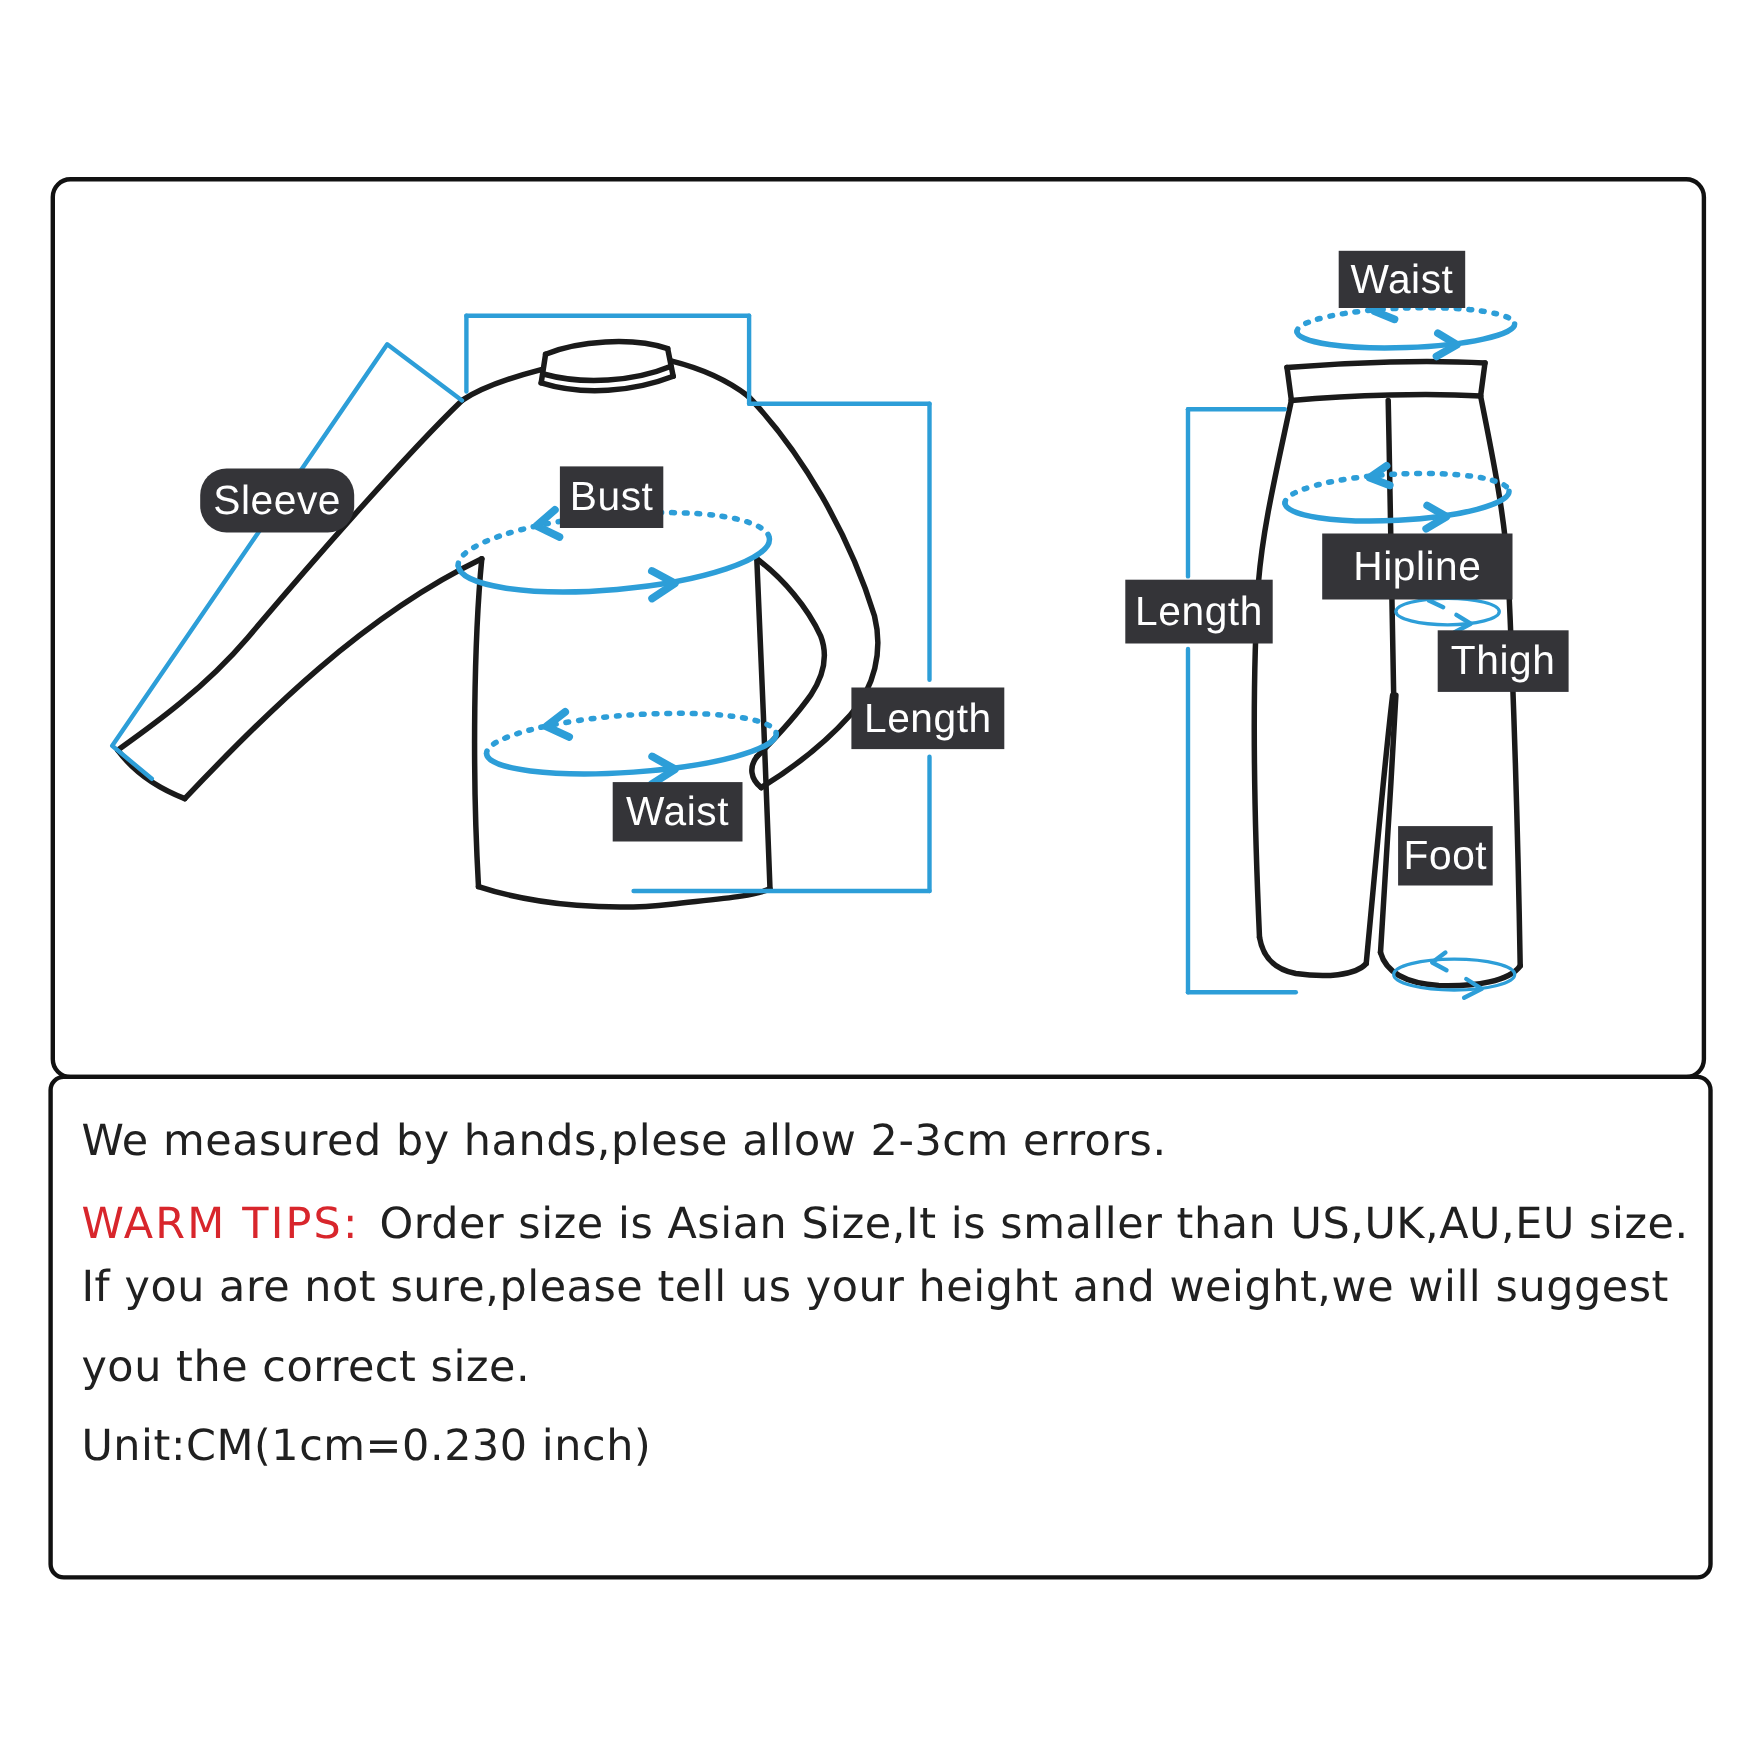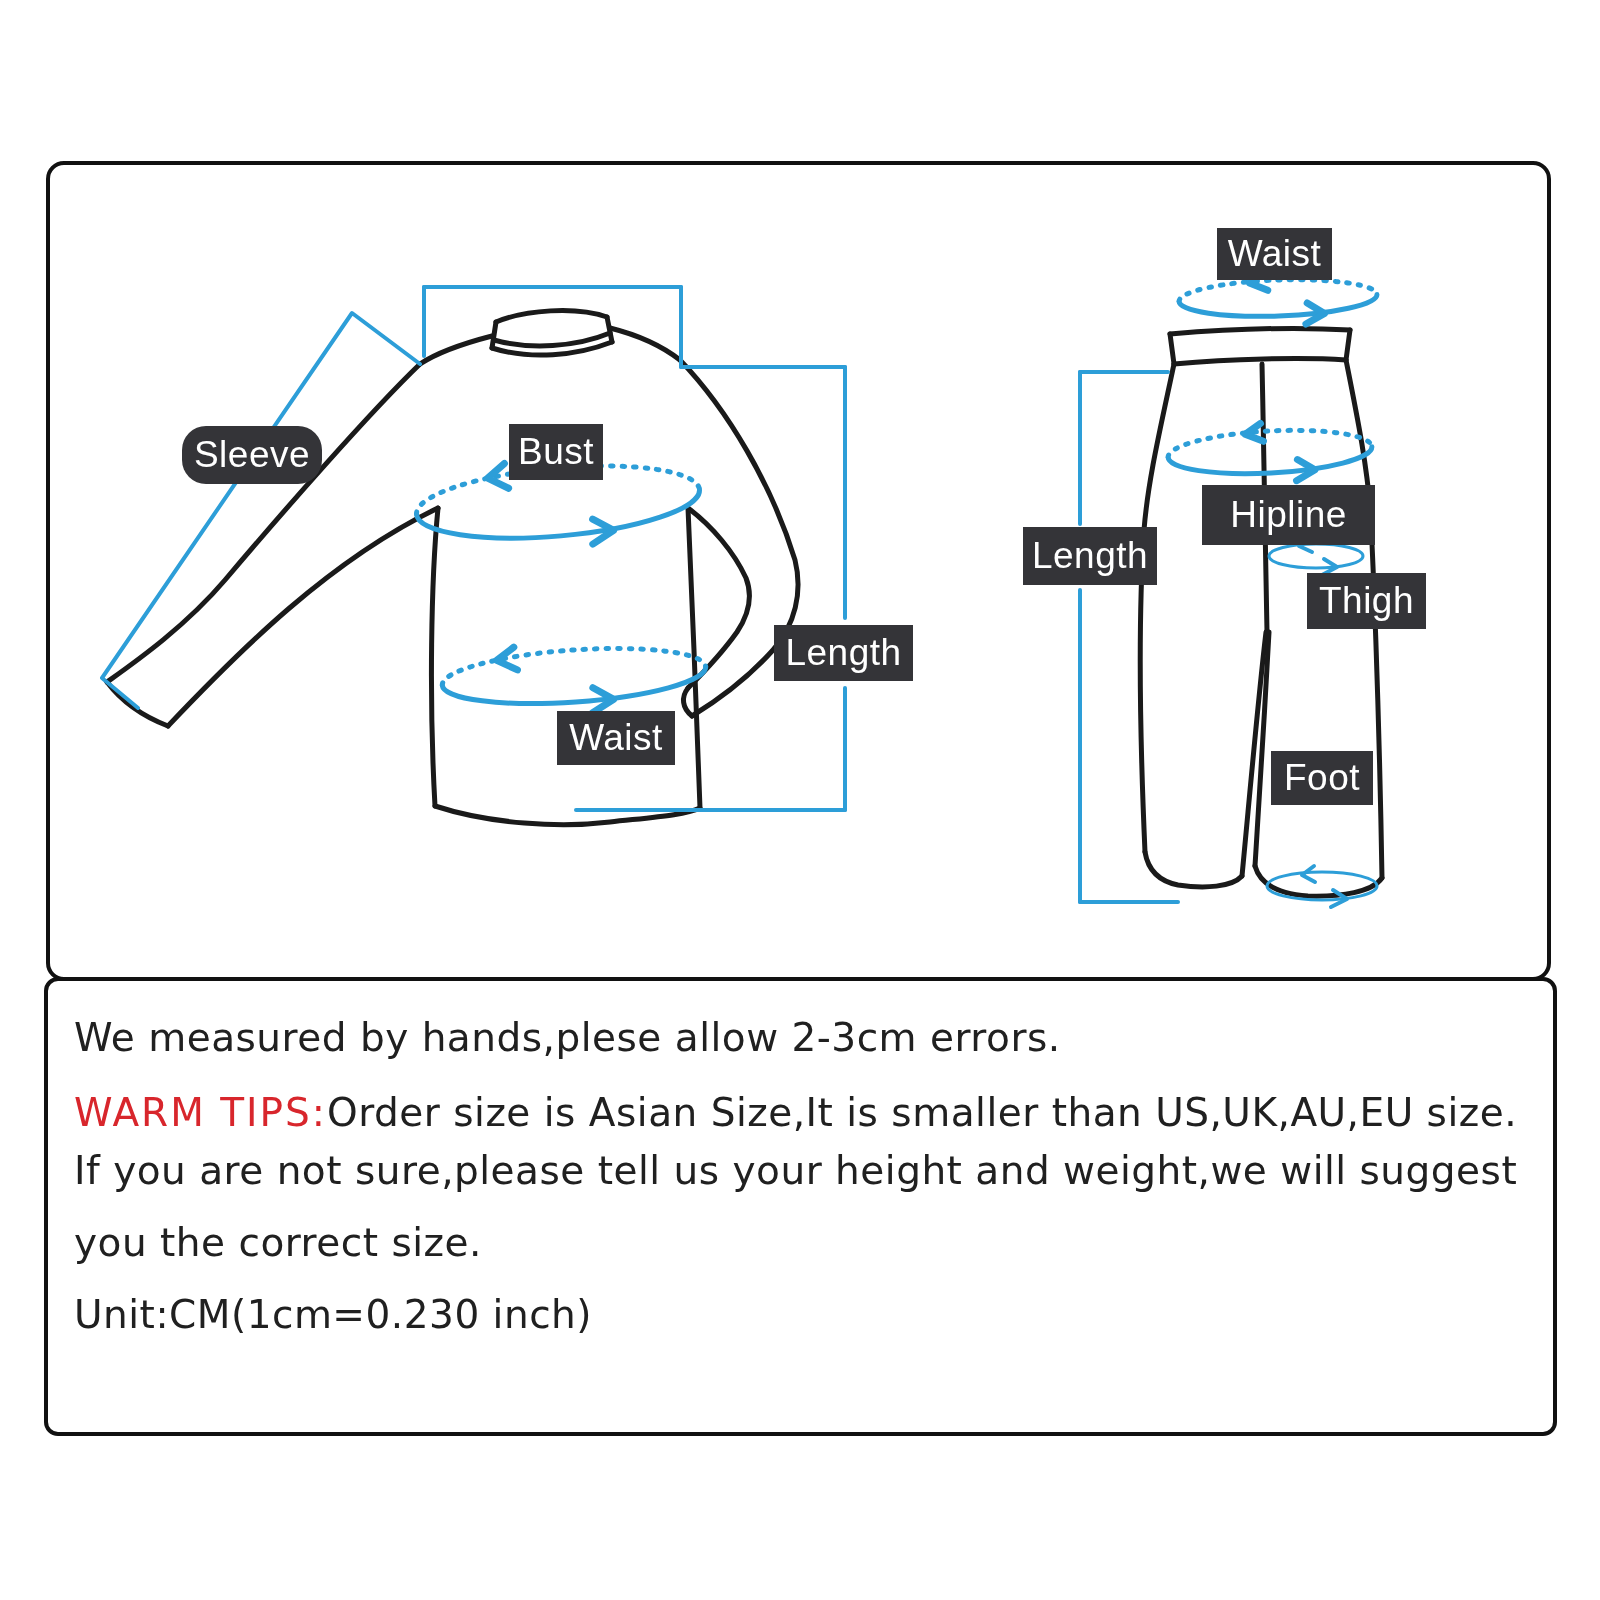--- a/index.html
+++ b/index.html
@@ -25,21 +25,21 @@
   .tag{
     position:absolute;background:var(--label-bg,#343438);color:var(--label-text,#fff);
     display:flex;align-items:center;justify-content:center;
     font-size:37px;letter-spacing:0.5px;box-sizing:border-box;
   }
   .note-line{
     position:absolute;left:74px;height:46px;line-height:46px;white-space:nowrap;
     font-family:"DejaVu Sans",sans-serif;font-size:39px;
     color:var(--note-text,#202020);letter-spacing:0.5px;
   }
-  .warm{color:var(--tips-red,#d8262c);letter-spacing:2px;}
+  .warm{color:var(--tips-red,#d8262c);letter-spacing:2px;margin-right:18px;}
 </style>
 </head>
 <body>
 
 <div id="page">
 
   <div id="diagram-panel" class="panel"></div>
 
   <svg id="sketch-svg" viewBox="0 0 1600 1600">
 
@@ -143,21 +143,21 @@
 
   <div class="tag" style="left:182px;top:426px;width:140px;height:58px;border-radius:24px;">Sleeve</div>
   <div class="tag" style="left:509px;top:424px;width:94px;height:56px;">Bust</div>
   <div class="tag" style="left:557px;top:711px;width:118px;height:54px;">Waist</div>
   <div class="tag" style="left:774px;top:625px;width:139px;height:56px;">Length</div>
 
   <div class="tag" style="left:1217px;top:228px;width:115px;height:52px;">Waist</div>
   <div class="tag" style="left:1202px;top:485px;width:173px;height:60px;">Hipline</div>
   <div class="tag" style="left:1023px;top:527px;width:134px;height:58px;">Length</div>
   <div class="tag" style="left:1274px;top:573px;width:119px;height:56px;margin-left:33px;">Thigh</div>
-  <div class="tag" style="left:1271px;top:751px;width:102px;height:54px;">Foot</div>
+  <div class="tag" style="left:1271px;top:751px;width:86px;height:54px;">Foot</div>
 
   <div id="notes-panel" class="panel"></div>
 
   <div class="note-line" style="top:1015px;">We measured by hands,plese allow 2-3cm errors.</div>
 
   <div class="note-line" style="top:1090px;">
     <span class="warm">WARM TIPS:</span><span>Order size is Asian Size,It is smaller than US,UK,AU,EU size.</span>
   </div>
 
   <div class="note-line" style="top:1148px;">If you are not sure,please tell us your height and weight,we will suggest</div>

